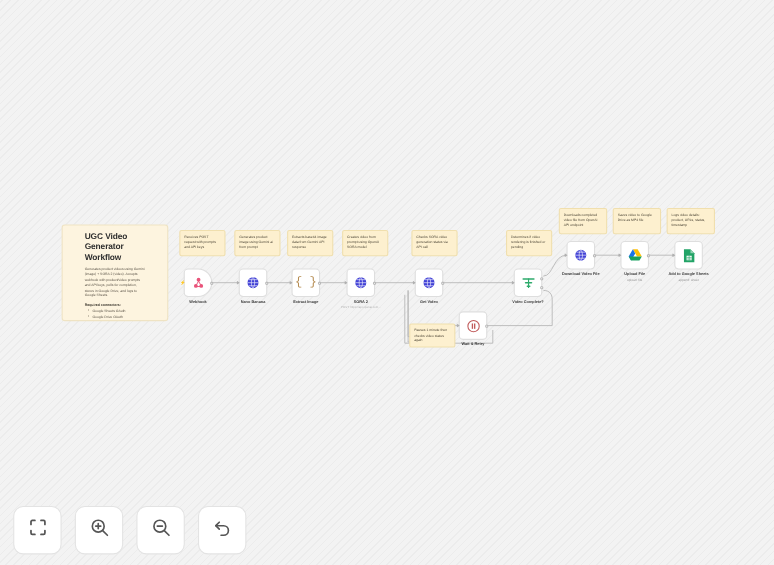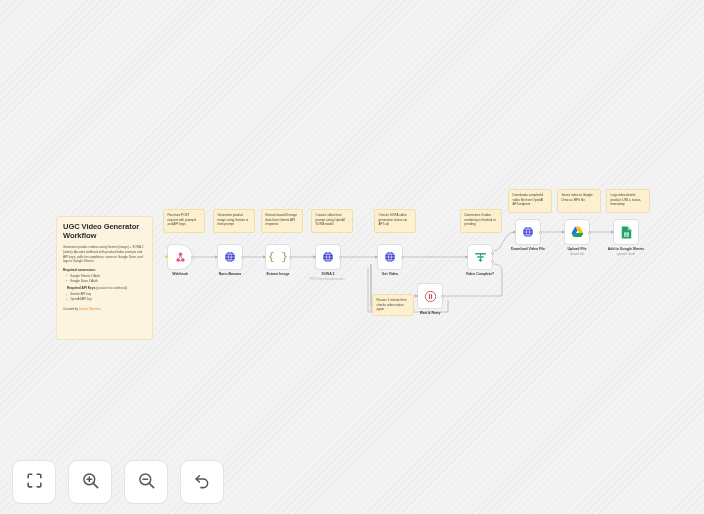--- a/index.html
+++ b/index.html
@@ -15,26 +15,26 @@
     background-image: repeating-linear-gradient(
       -45deg,
       #f3f3f3 0px, #f3f3f3 4px,
       #ececec 4px, #ececec 5px
     );
   }
   .edges { position: absolute; inset: 0; pointer-events: none; }
 
   
   #info-card {
-    position: absolute; left: 56px; top: 216px;
-    width: 97px; height: 124px;
+    position: absolute; left: 56px; top: 204px;
+    width: 97px; height: 88px;
     background: #fdf4df;
     border: 1px solid #efe3c3;
     border-radius: 3px;
-    padding: 5px 6px;
+    padding: 5px 20px;
     overflow: hidden;
   }
   #info-card .title {
     font-size: 7.6px; font-weight: bold; line-height: 1.25;
     color: #2d2d2d; letter-spacing: -0.1px;
     margin-bottom: 4px;
   }
   #info-card .para {
     font-size: 3.1px; line-height: 1.55; color: #5a5347;
     margin-bottom: 4px;

